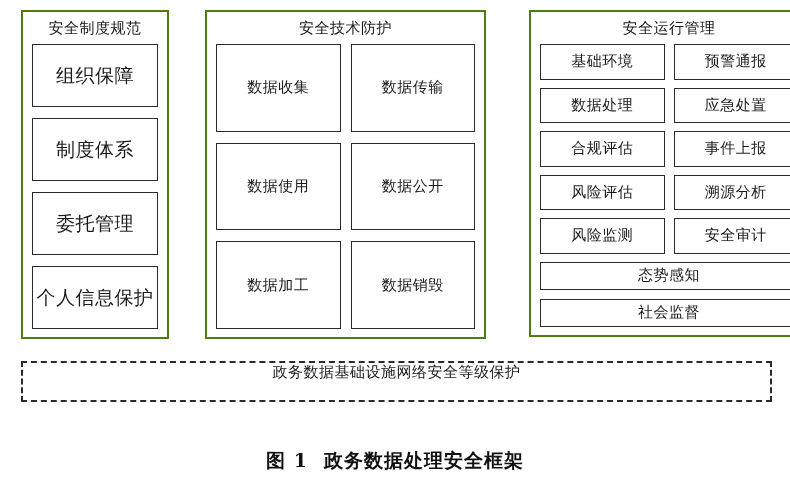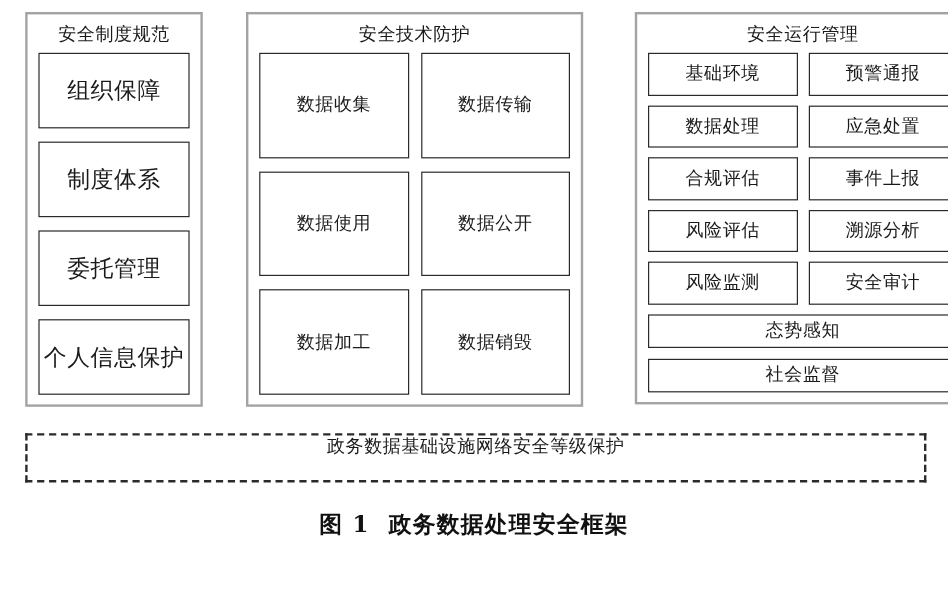--- a/index.html
+++ b/index.html
@@ -22,21 +22,21 @@
     left: 21px;
     top: 10px;
     width: 751px;
     height: 330px;
   }
 
   .panel {
     position: absolute;
     top: 0;
     box-sizing: border-box;
-    border: 2px solid #a3a3a3;
+    border: 2px solid #4d7c0f;
     background: #ffffff;
     display: flex;
     flex-direction: column;
     align-items: stretch;
   }
   .panel.p1 { left: 0px;   width: 148px; height: 329px; }
   .panel.p2 { left: 184px; width: 281px; height: 329px; }
   .panel.p3 { left: 471px; width: 280px; height: 327px; margin-left: 37px; }
 
   .panel-title {
@@ -104,21 +104,21 @@
     font-size: 15px;
     letter-spacing: 0.5px;
     color: #1a1a1a;
     user-select: none;
   }
 
   
   #caption {
     position: absolute;
     left: 0;
-    top: 424px;
+    top: 448px;
     width: 790px;
     text-align: center;
     font-size: 19px;
     font-weight: bold;
     letter-spacing: 1px;
     color: #111111;
     user-select: none;
   }
   #caption .cap-num { margin-right: 16px; }
 </style>

